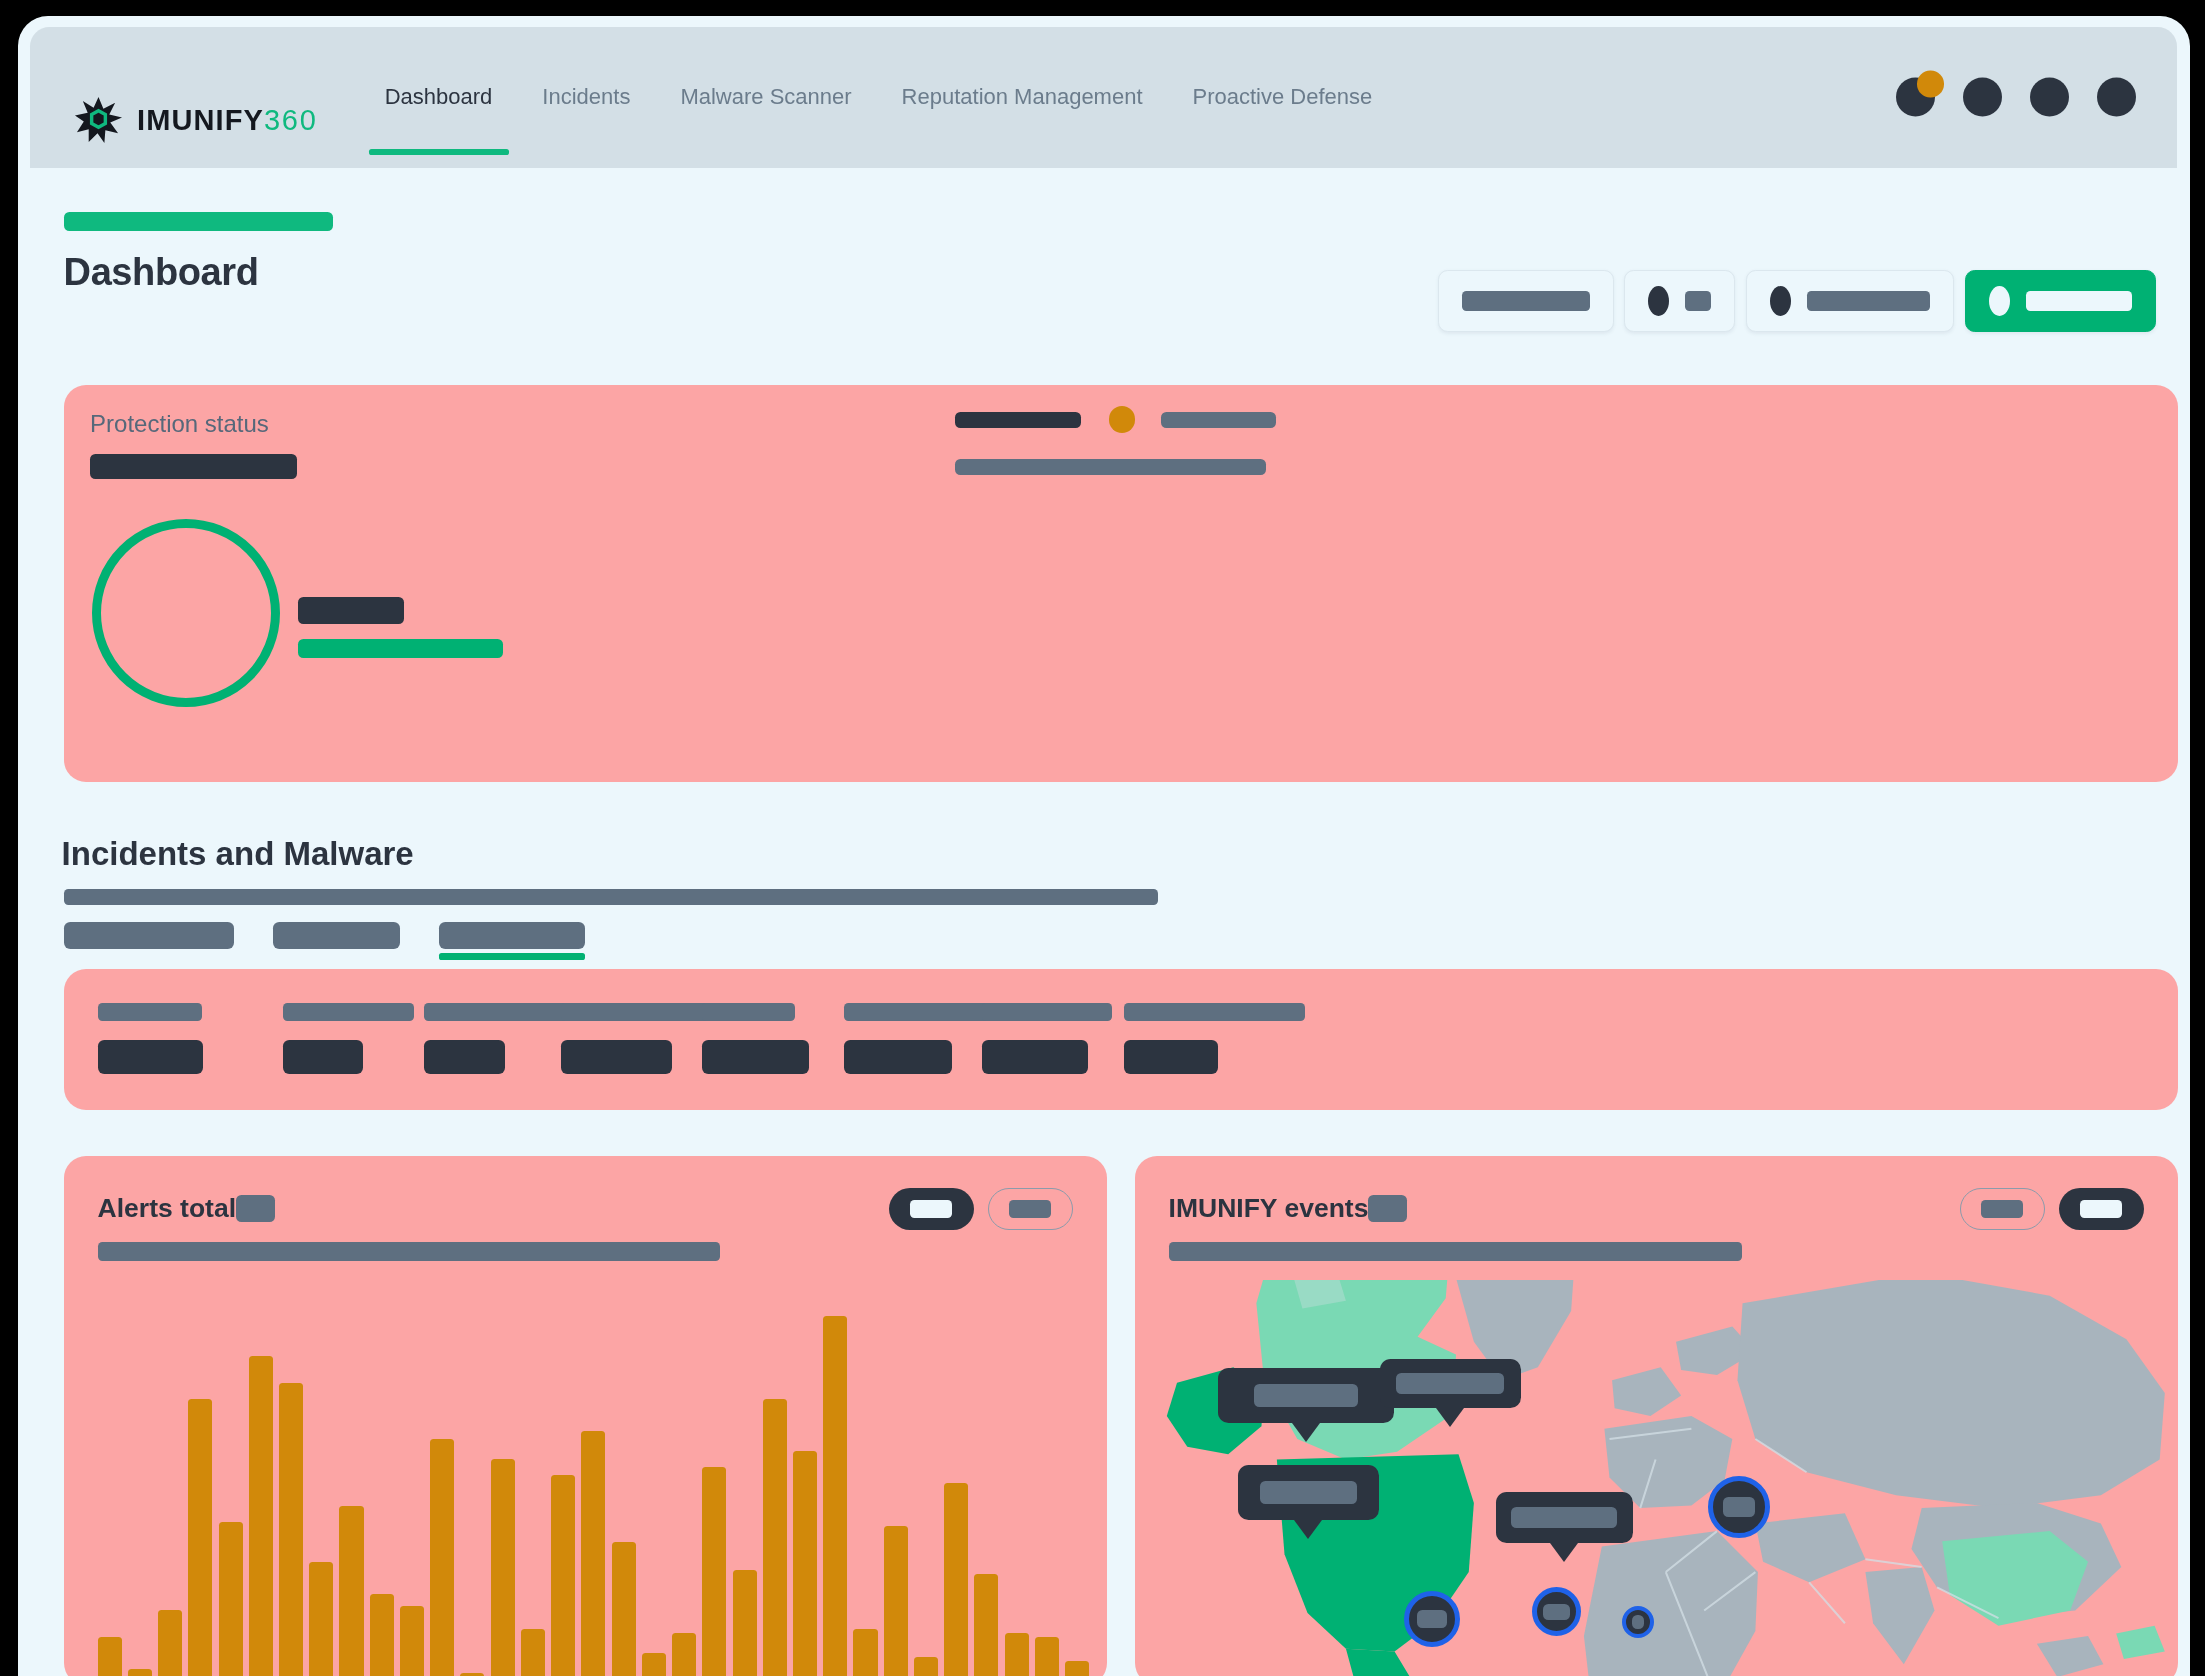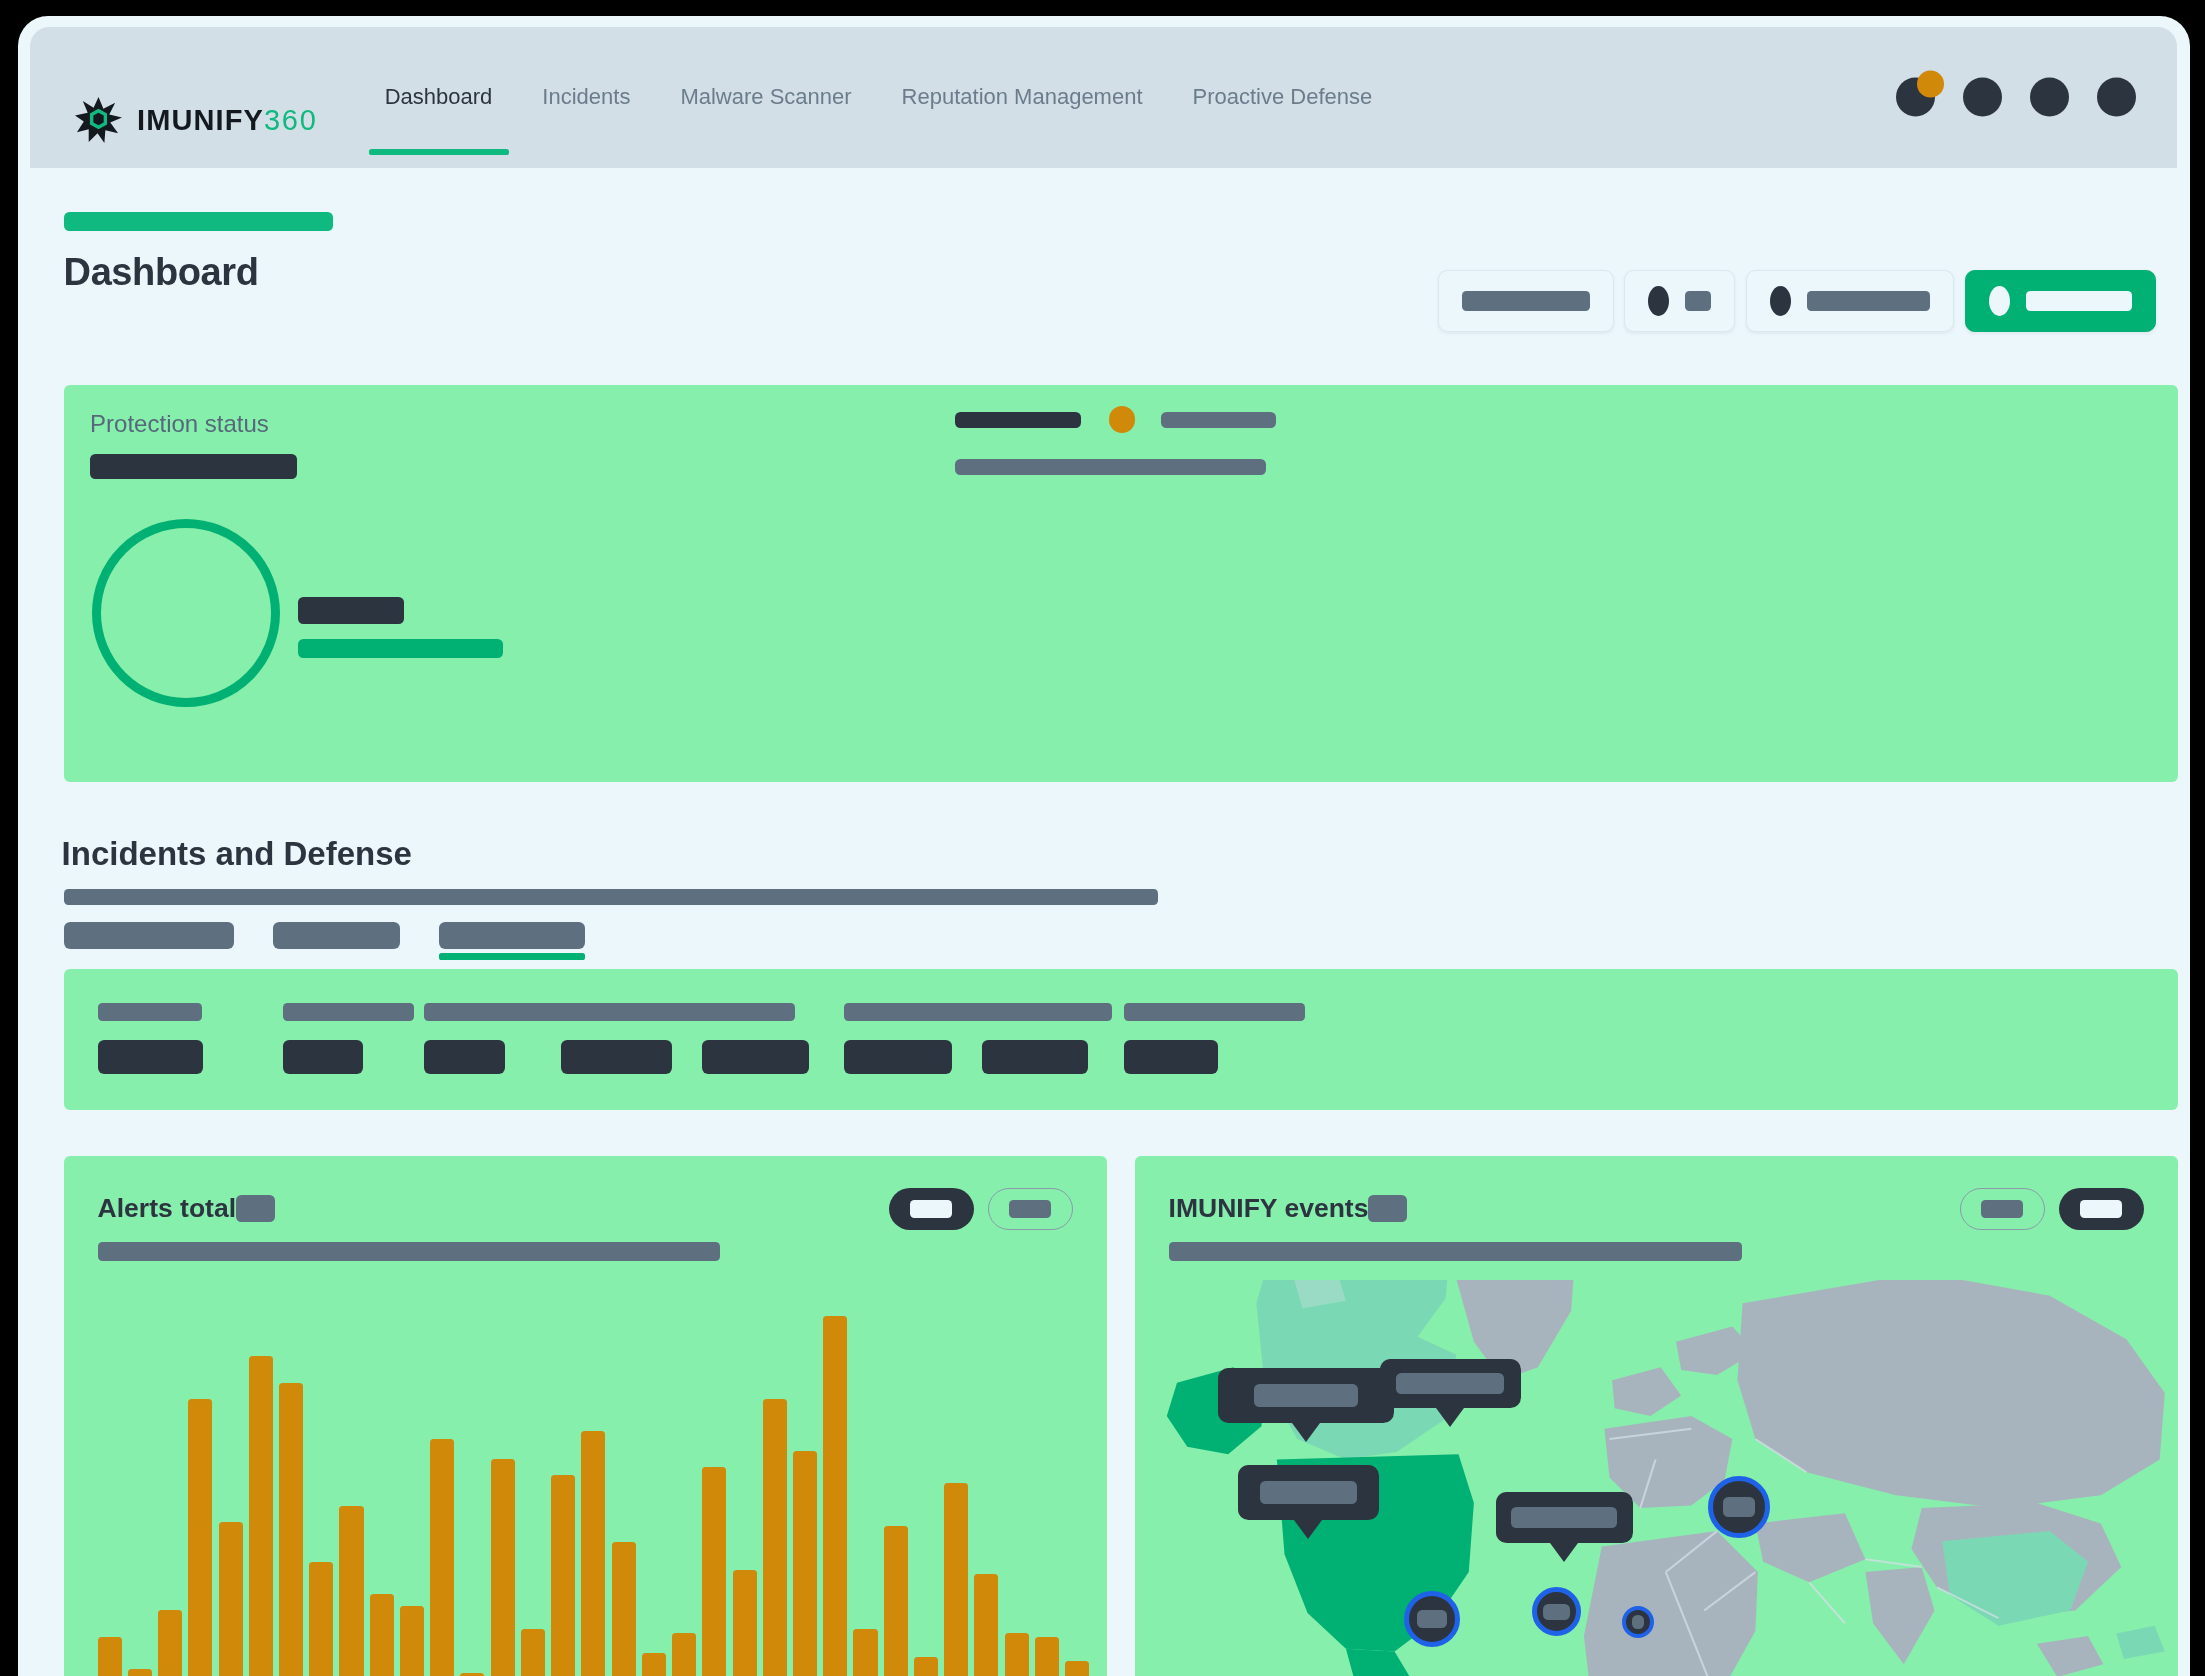--- a/index.html
+++ b/index.html
@@ -90,22 +90,22 @@
   }
   .filter-btn.primary { background: #00b173; border-color: #00b173; }
   .gbar { height: 19.4px; border-radius: 4.4px; background: #5e6f80; }
   .gdot { width: 21px; height: 30px; border-radius: 50%; background: #2c3440; flex: none; }
   .filter-btn.primary .gbar { background: #ecf7fc; }
   .filter-btn.primary .gdot { background: #ecf7fc; }
 
   
   .card {
     position: absolute;
-    background: #86efac;
-    border-radius: 6px;
+    background: #fca5a5;
+    border-radius: 22px;
   }
 
   #protection-card { left: 46px; top: 369px; width: 2114px; height: 397px; }
   .card-label {
     font-size: 24px; color: #56687a;
   }
   .dark-bar { background: #2c3440; border-radius: 5.3px; }
   .gray-bar { background: #5e6f80; border-radius: 5.3px; }
   .green-bar { background: #00b173; border-radius: 5.3px; }
 
@@ -265,21 +265,21 @@
 
     <div class="dark-bar" style="position:absolute;left:234px;top:212px;width:106px;height:27px;"></div>
     <div class="green-bar" style="position:absolute;left:234px;top:254px;width:205px;height:19.4px;"></div>
 
     <div class="dark-bar" style="position:absolute;left:891px;top:26.5px;width:126px;height:16px;"></div>
     <div style="position:absolute;left:1045px;top:21px;width:26.5px;height:26.5px;border-radius:50%;background:#d1890a;"></div>
     <div class="gray-bar" style="position:absolute;left:1097px;top:26.5px;width:115px;height:16px;"></div>
     <div class="gray-bar" style="position:absolute;left:891px;top:74px;width:311px;height:16px;"></div>
   </div>
 
-  <div class="section-title">Incidents and Defense</div>
+  <div class="section-title">Incidents and Malware</div>
   <div class="section-sub"></div>
 
   <div class="tabs">
     <div class="tab">
         <div class="tabbar" style="width:170px;"></div>
       </div>
     <div class="tab">
         <div class="tabbar" style="width:127px;"></div>
       </div>
     <div class="tab active">

